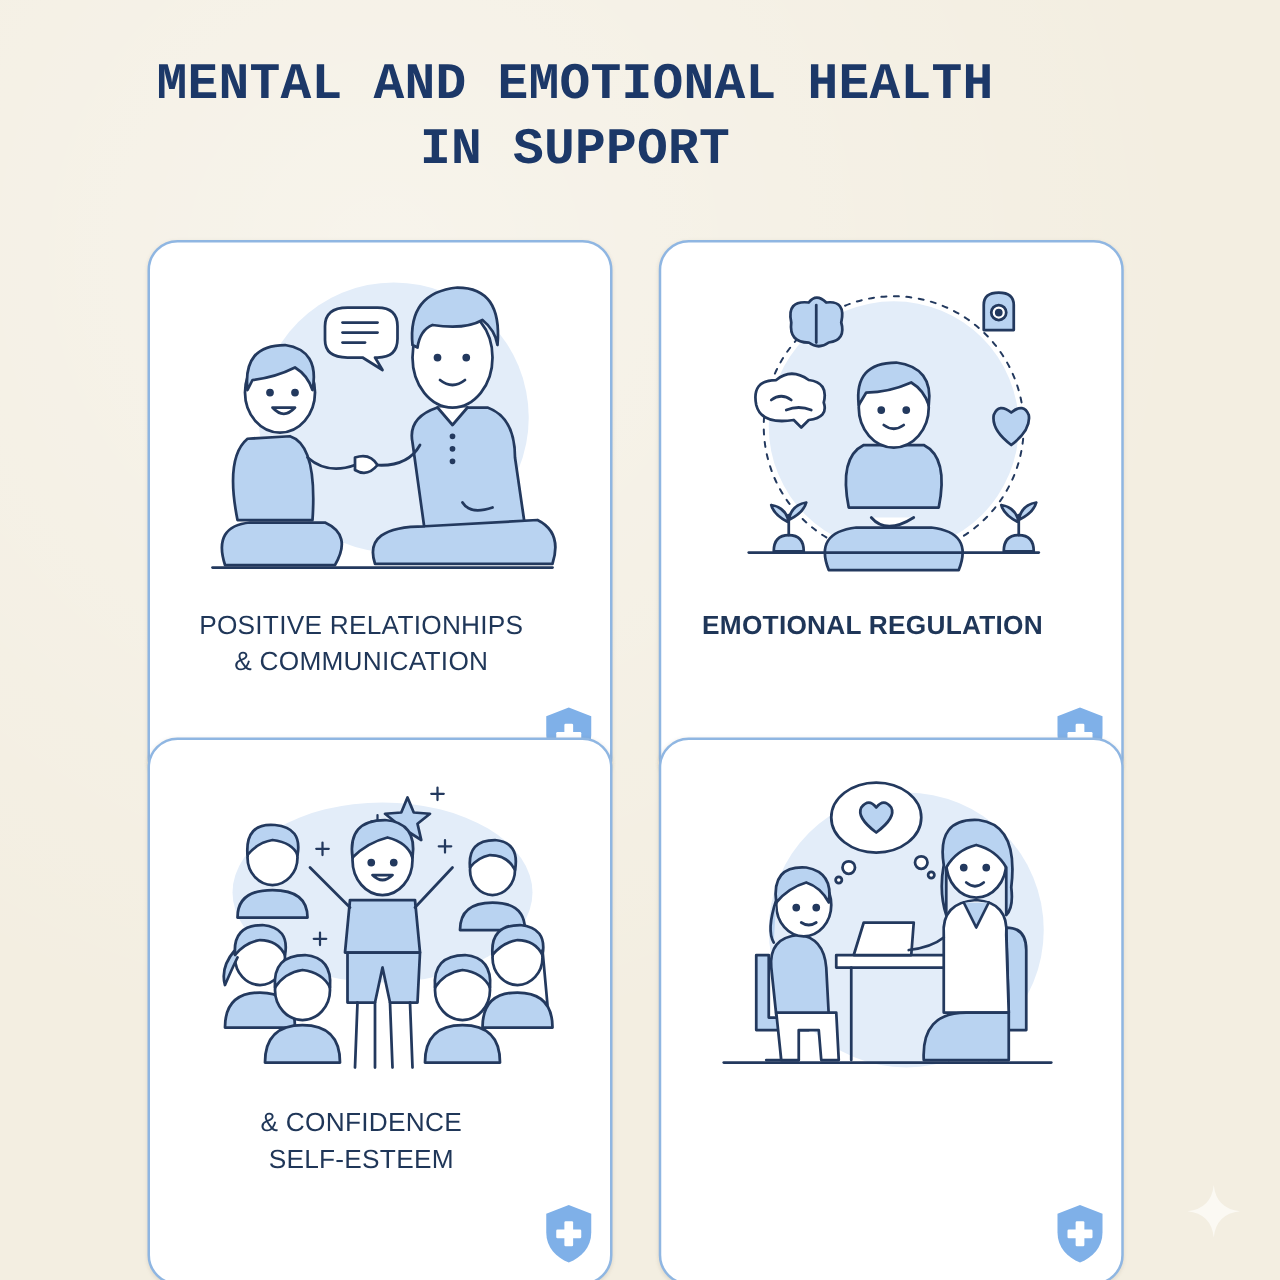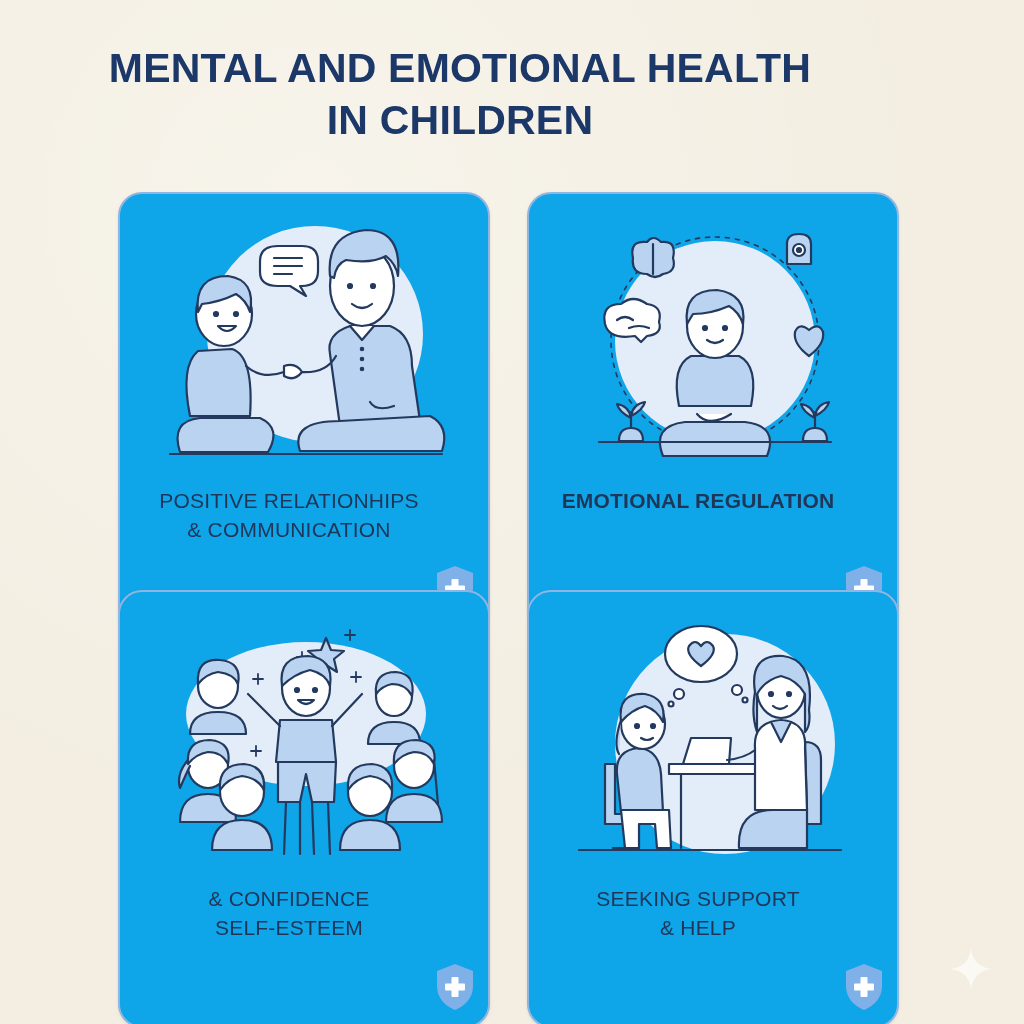--- a/index.html
+++ b/index.html
@@ -6,25 +6,26 @@
   body {
     width: 1024px; height: 1024px; overflow: hidden; position: relative;
     background: #f3eee1;
     background-image: radial-gradient(circle at 30% 20%, rgba(255,255,255,0.35), rgba(255,255,255,0) 60%);
     font-family: "Liberation Sans", "DejaVu Sans", sans-serif;
   }
   .title {
     position: absolute; left: 0; top: 42px; width: 920px; text-align: center;
     color: #1c3868; font-weight: bold; font-size: 41px; line-height: 52px;
     letter-spacing: 0.2px;
+    font-family: Liberation Mono, monospace;
   }
   .title span { display: block; }
   .card {
     position: absolute; width: 372px; height: 438px;
-    background: #0ea5e9; border: 2px solid #8fb6e2; border-radius: 24px;
+    background: #ffffff; border: 2px solid #8fb6e2; border-radius: 24px;
     box-sizing: border-box;
     box-shadow: 0 1px 3px rgba(120,110,90,0.15);
   }
   .card .illus { position: absolute; left: 30px; top: 22px; width: 312px; height: 250px; }
   .card .label {
     position: absolute; left: 20px; right: 50px; top: 292px; text-align: center;
     color: #1f3658; font-size: 21px; line-height: 29px; letter-spacing: 0.2px;
   }
   .card .label span { display: block; }
   .card .shield { position: absolute; right: 12px; bottom: 14px; width: 42px; height: 50px; }
@@ -38,21 +39,21 @@
     <symbol id="shield" viewBox="0 0 42 50">
       <path d="M21 2 L39 9 L39 24 C39 36 31 44 21 48 C11 44 3 36 3 24 L3 9 Z" fill="#7fb0e8"></path>
       <rect x="17.5" y="15" width="7" height="20" rx="1" fill="#ffffff"></rect>
       <rect x="11" y="21.5" width="20" height="7" rx="1" fill="#ffffff"></rect>
     </symbol>
   </defs>
 </svg>
 
 <div class="title">
   <span>MENTAL AND EMOTIONAL HEALTH</span>
-  <span>IN CHILDREN</span>
+  <span>IN SUPPORT</span>
 </div>
 
 <div class="card" style="left:118px; top:192px;">
   <svg class="illus" viewBox="0 0 312 250">
     <g stroke="#23395e" stroke-width="2.2" stroke-linecap="round" stroke-linejoin="round">
       <circle cx="165" cy="118" r="108" fill="#e3edf9" stroke="none"></circle>
 
       <path d="M110 45 Q110 30 128 30 L152 30 Q168 30 168 45 L168 55 Q168 70 152 70 L150 70 L156 80 L140 70 L128 70 Q110 70 110 56 Z" fill="#ffffff"></path>
       <line x1="124" y1="42" x2="152" y2="42"></line>
         <line x1="124" y1="50" x2="152" y2="50"></line>
@@ -222,24 +223,20 @@
       <path d="M196 136 Q186 144 168 146" fill="none"></path>
       <path d="M180 234 Q178 196 214 196 L248 196 L248 234 Z" fill="#b9d3f1"></path>
       <ellipse cx="222" cy="76" rx="24" ry="28" fill="#ffffff"></ellipse>
       <path d="M196 78 Q190 40 224 42 Q256 46 250 96 Q252 112 246 118 L246 80 Q238 66 222 62 Q206 66 198 80 L198 118 Q192 100 196 78 Z" fill="#b9d3f1"></path>
       <circle cx="212" cy="80" r="2" fill="#23395e"></circle>
         <circle cx="230" cy="80" r="2" fill="#23395e"></circle>
       <path d="M214 92 Q221 98 228 92" fill="none"></path>
       <line x1="20" y1="236" x2="282" y2="236"></line>
     </g>
   </svg>
-  <div class="label">
-    <span>SEEKING SUPPORT</span>
-    <span>&amp; HELP</span>
-  </div>
   <svg class="shield">
       <use href="#shield"></use>
     </svg>
 </div>
 
 <svg class="sparkle" viewBox="0 0 46 46">
   <path d="M23 2 Q25 21 44 23 Q25 25 23 44 Q21 25 2 23 Q21 21 23 2 Z" fill="#fbf9f3"></path>
 </svg>
 
 </body></html>

